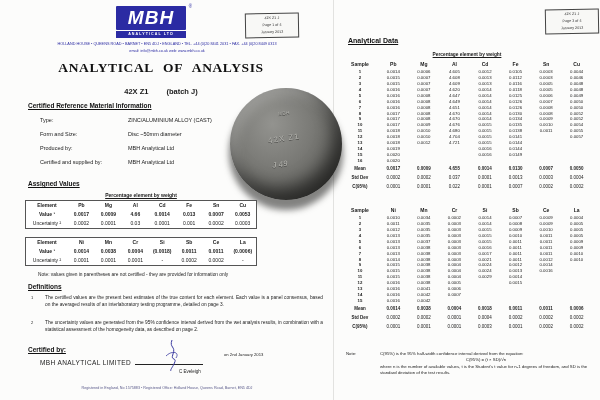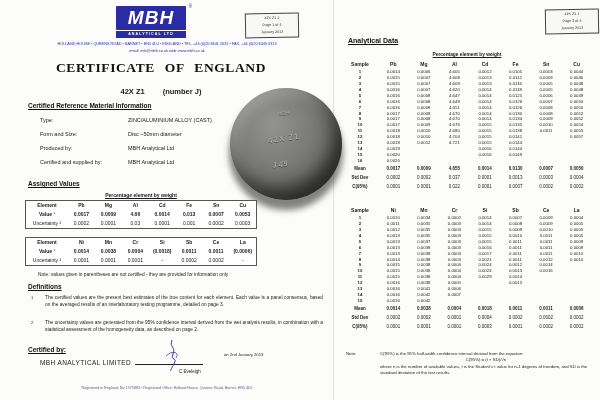--- a/index.html
+++ b/index.html
@@ -102,23 +102,23 @@
 
 <div class="abs stamp stamp-left">
   <div>42X Z1 J</div>
   <div>Page 1 of 4</div>
   <div>January 2013</div>
 </div>
 
 <div class="abs addr addr1">HOLLAND HOUSE • QUEENS ROAD • BARNET • EN5 4DJ • ENGLAND • TEL. +44 (0)20 8441 2031 • FAX. +44 (0)20 8449 0313</div>
 <div class="abs addr addr2">email: info@mbh.co.uk    web: www.mbh.co.uk</div>
 
-<div class="abs title">CERTIFICATE OF ENGLAND</div>
+<div class="abs title">ANALYTICAL OF ANALYSIS</div>
 <div class="abs subtitle">
-  <span>42X Z1</span><span class="gap"></span><span>(number J)</span>
+  <span>42X Z1</span><span class="gap"></span><span>(batch J)</span>
 </div>
 
 <div class="abs sec-h crm-h">Certified Reference Material Information</div>
 <div class="abs fld-l" style="top:117px">Type:</div>
 <div class="abs fld-v" style="top:117px">ZINC/ALUMINIUM ALLOY    (CAST)</div>
 <div class="abs fld-l" style="top:131px">Form and Size:</div>
 <div class="abs fld-v" style="top:131px">Disc ~50mm diameter</div>
 <div class="abs fld-l" style="top:145px">Produced by:</div>
 <div class="abs fld-v" style="top:145px">MBH Analytical Ltd</div>
 <div class="abs fld-l" style="top:159px">Certified and supplied by:</div>

